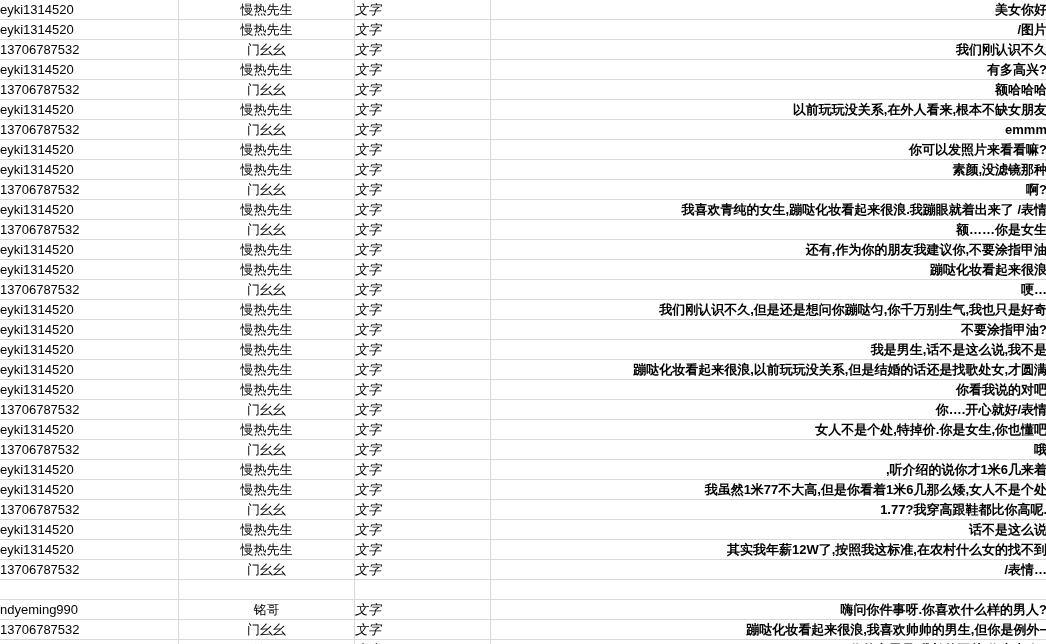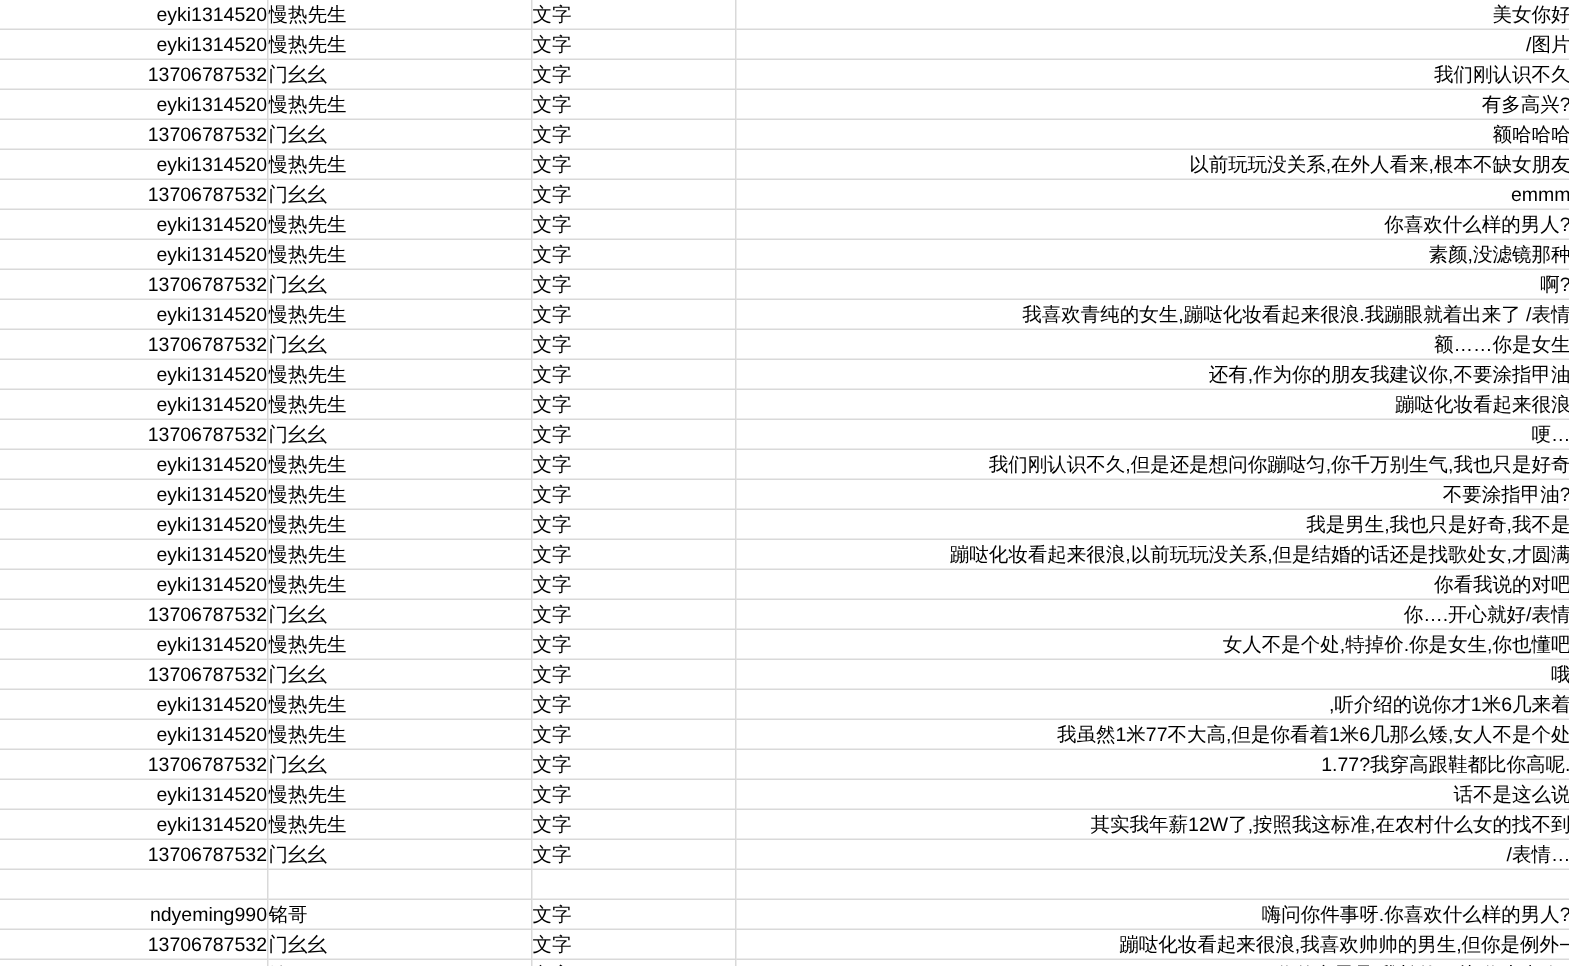--- a/index.html
+++ b/index.html
@@ -23,24 +23,24 @@
     padding: 0;
     margin: 0;
     height: 19px;
     line-height: 19px;
     font-size: 13px;
     border-bottom: 1px solid #d9d9d9;
     border-right: 1px solid #d9d9d9;
     white-space: nowrap;
     overflow: hidden;
   }
-  .col-a { width: 178px; text-align: right; }
-  .col-b { width: 175px; text-align: left; }
-  .col-c { width: 135px; text-align: left; padding-left: 8px; }
-  .col-d { width: 556px; text-align: right; padding-right: 6px; border-right: none; }
+  .col-a { width: 178px; text-align: left; }
+  .col-b { width: 175px; text-align: center; }
+  .col-c { width: 135px; text-align: left; padding-left: 8px; font-style: italic; }
+  .col-d { width: 556px; text-align: right; padding-right: 6px; border-right: none; font-weight: bold; }
   tr.blank td {
     border-bottom: 1px solid #d9d9d9;
   }
   tr.blank td.col-d { }
 </style>
 </head>
 <body>
 
 <table class="sheet">
   <tbody>
@@ -83,21 +83,21 @@
       <tr>
         <td class="col-a">13706787532</td>
         <td class="col-b">门幺幺</td>
         <td class="col-c">文字</td>
         <td class="col-d">emmm</td>
       </tr>
       <tr>
         <td class="col-a">eyki1314520</td>
         <td class="col-b">慢热先生</td>
         <td class="col-c">文字</td>
-        <td class="col-d">你喜欢什么样的男人?</td>
+        <td class="col-d">你可以发照片来看看嘛?</td>
       </tr>
       <tr>
         <td class="col-a">eyki1314520</td>
         <td class="col-b">慢热先生</td>
         <td class="col-c">文字</td>
         <td class="col-d">素颜,没滤镜那种</td>
       </tr>
       <tr>
         <td class="col-a">13706787532</td>
         <td class="col-b">门幺幺</td>
@@ -143,21 +143,21 @@
       <tr>
         <td class="col-a">eyki1314520</td>
         <td class="col-b">慢热先生</td>
         <td class="col-c">文字</td>
         <td class="col-d">不要涂指甲油?</td>
       </tr>
       <tr>
         <td class="col-a">eyki1314520</td>
         <td class="col-b">慢热先生</td>
         <td class="col-c">文字</td>
-        <td class="col-d">我是男生,我也只是好奇,我不是</td>
+        <td class="col-d">我是男生,话不是这么说,我不是</td>
       </tr>
       <tr>
         <td class="col-a">eyki1314520</td>
         <td class="col-b">慢热先生</td>
         <td class="col-c">文字</td>
         <td class="col-d">蹦哒化妆看起来很浪,以前玩玩没关系,但是结婚的话还是找歌处女,才圆满</td>
       </tr>
       <tr>
         <td class="col-a">eyki1314520</td>
         <td class="col-b">慢热先生</td>

